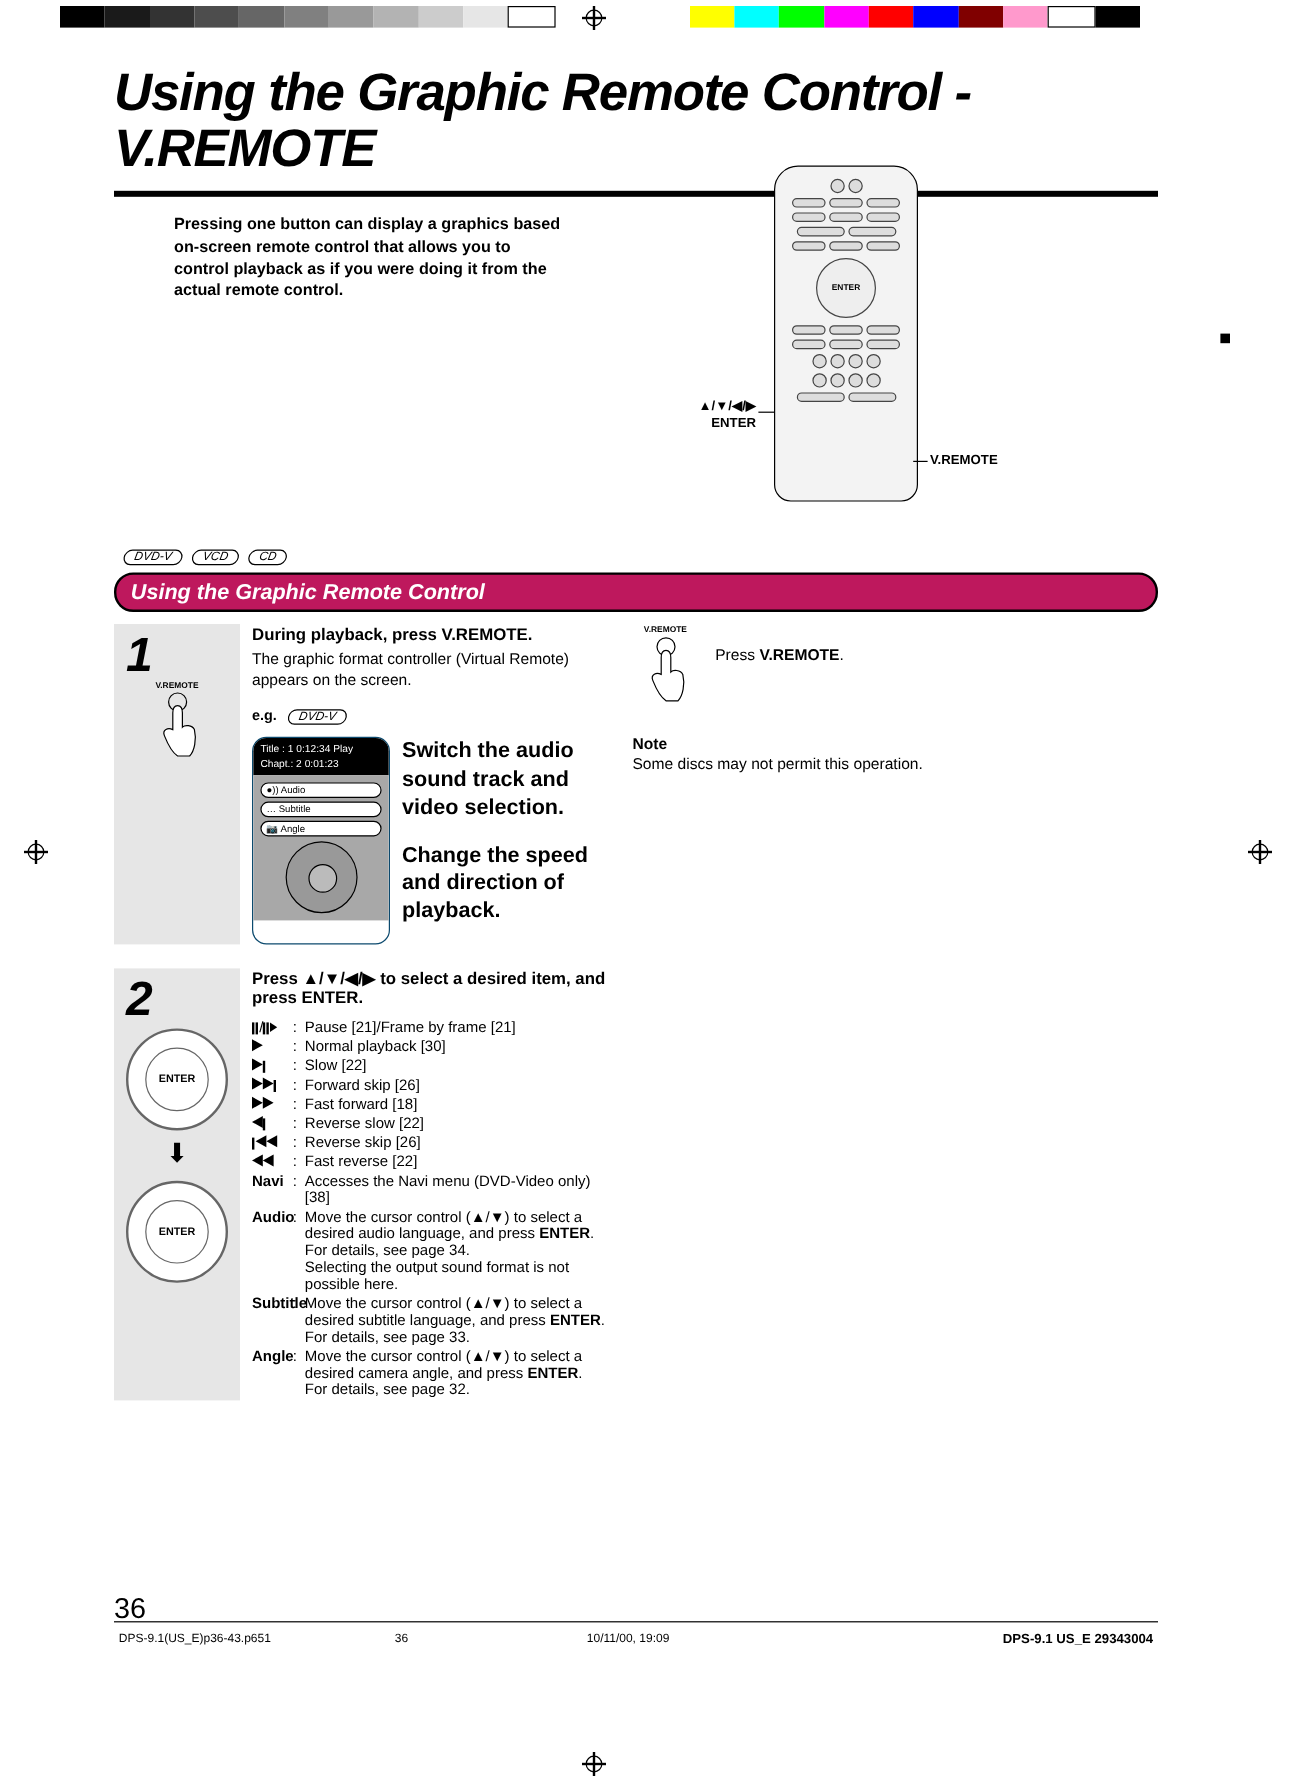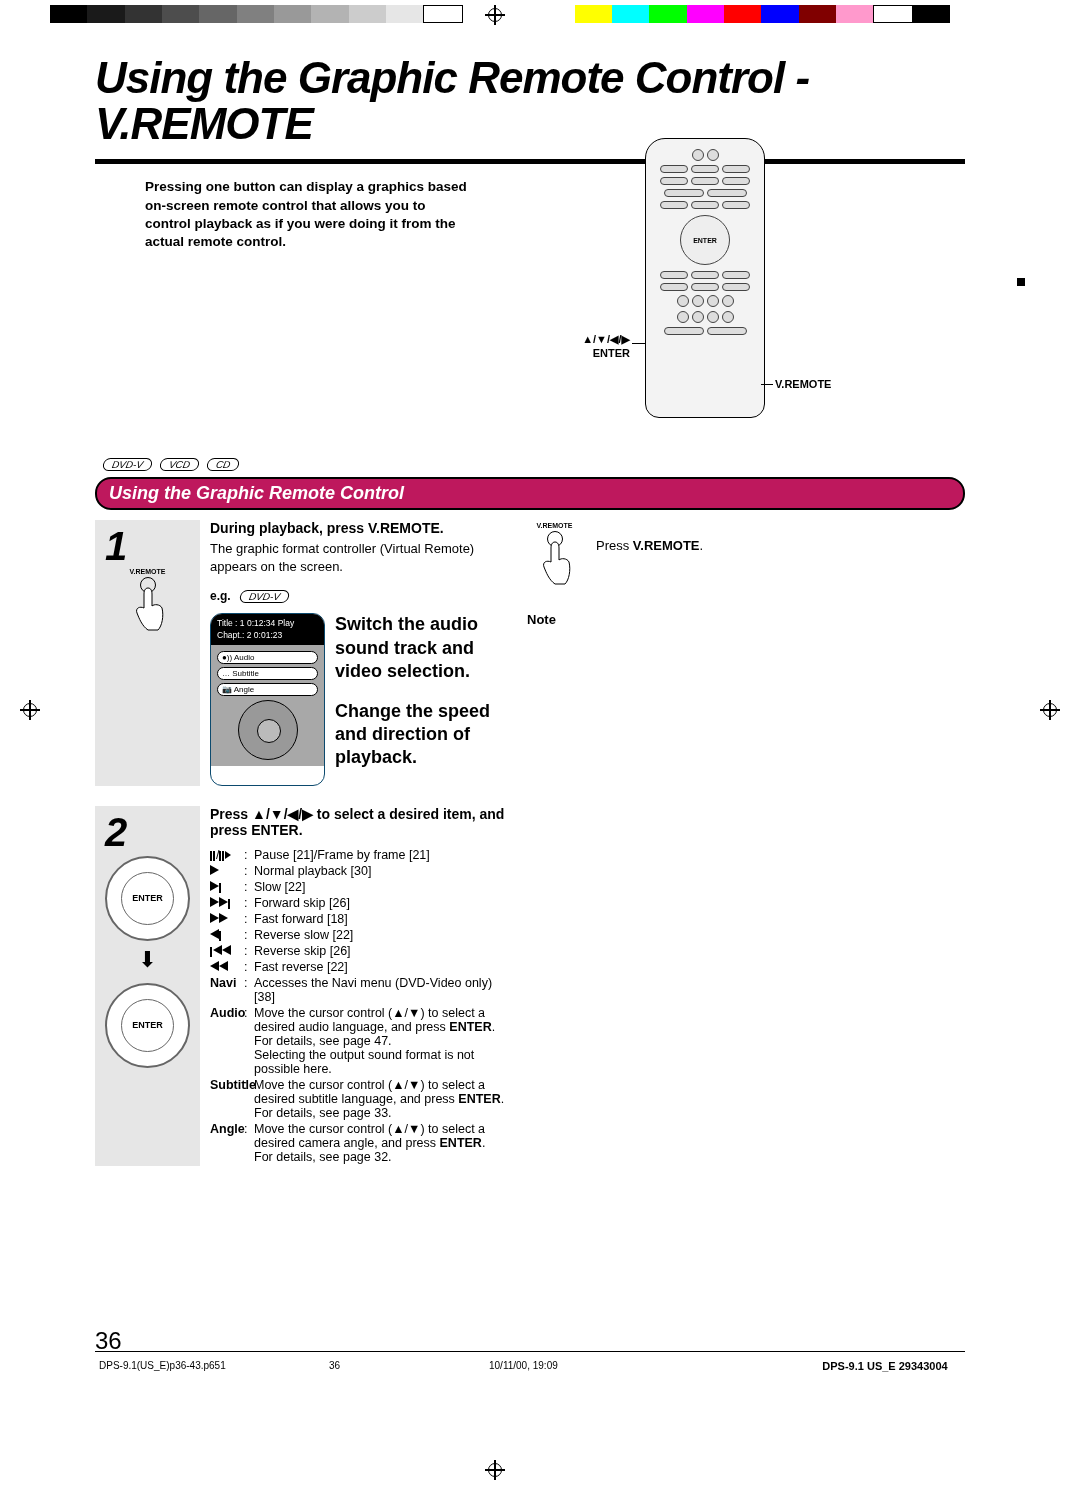--- a/index.html
+++ b/index.html
@@ -157,21 +157,21 @@
     position:absolute; left:0; bottom:40px; font-size:24px;
   }
   .footer {
     position:absolute; left:0; right:0; bottom:16px; height:28px;
     border-top:1px solid #000; display:flex; align-items:center;
     font-size:10px; padding:0 4px;
   }
   .footer .fn{width:230px;}
   .footer .pn{width:160px;}
   .footer .dt{width:320px;}
-  .footer .doc{flex:1; text-align:center; font-weight:bold; font-size:11px;}
+  .footer .doc{flex:1; text-align:right; font-weight:bold; font-size:11px;}
 </style>
 </head>
 <body>
 
 <div class="color-bar">
   <span style="background:#000"></span>
     <span style="background:#1a1a1a"></span>
   <span style="background:#333"></span>
     <span style="background:#4d4d4d"></span>
   <span style="background:#666"></span>
@@ -416,21 +416,21 @@
                 <div class="colon">:</div>
                 <div class="txt">
                   <div>Accesses the Navi menu (DVD-Video only) [38]</div>
                 </div>
               </div>
               <div class="row lab">
                 <div class="ic">Audio</div>
                 <div class="colon">:</div>
                 <div class="txt">
                   <div>Move the cursor control (▲/▼) to select a desired audio language, and press <b>ENTER</b>.</div>
-                  <div>For details, see page 47.</div>
+                  <div>For details, see page 34.</div>
                   <div>Selecting the output sound format is not possible here.</div>
                 </div>
               </div>
               <div class="row lab">
                 <div class="ic">Subtitle</div>
                 <div class="colon">:</div>
                 <div class="txt">
                   <div>Move the cursor control (▲/▼) to select a desired subtitle language, and press <b>ENTER</b>.</div>
                   <div>For details, see page 33.</div>
                 </div>
@@ -455,20 +455,21 @@
           <div class="btn"></div>
           <svg width="40" height="46">
               <path d="M20 2 C17 2 16 5 16 8 L16 22 C12 20 7 22 9 27 C11 32 14 40 20 44 L30 44 C34 40 36 30 34 22 C32 18 26 18 24 20 L24 8 C24 5 23 2 20 2 Z" fill="#fff" stroke="#000" stroke-width="1"></path>
             </svg>
         </div>
         <div class="txt">
           <span>Press </span><b>V.REMOTE</b><span>.</span>
         </div>
       </div>
       <div class="note-h">Note</div>
+      <div class="note-t">Some discs may not permit this operation.</div>
     </div>
   </div>
 
   <div class="page-num">36</div>
   <div class="footer">
     <div class="fn">DPS-9.1(US_E)p36-43.p651</div>
     <div class="pn">36</div>
     <div class="dt">10/11/00, 19:09</div>
     <div class="doc">DPS-9.1 US_E  29343004</div>
   </div>

